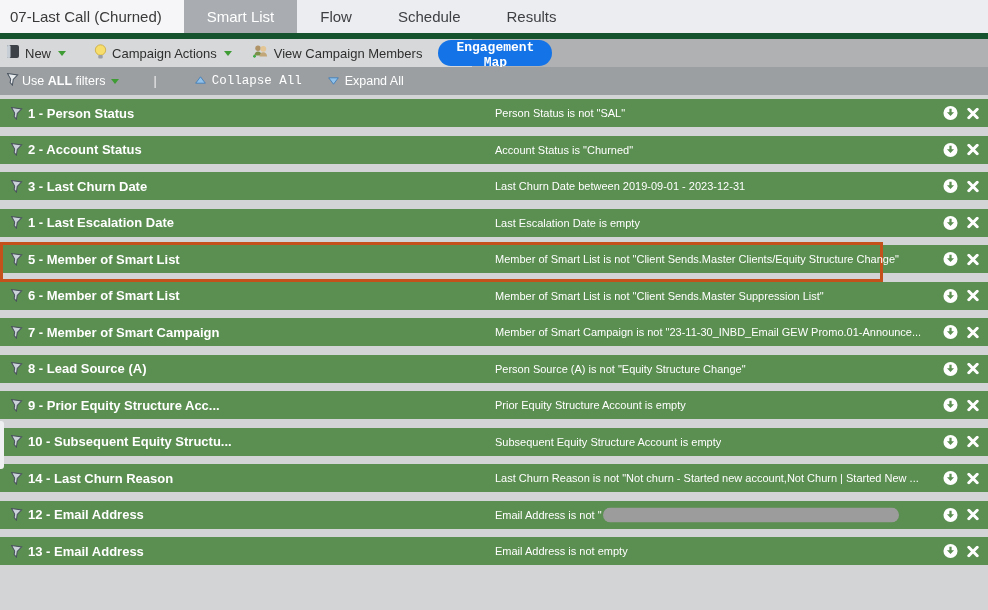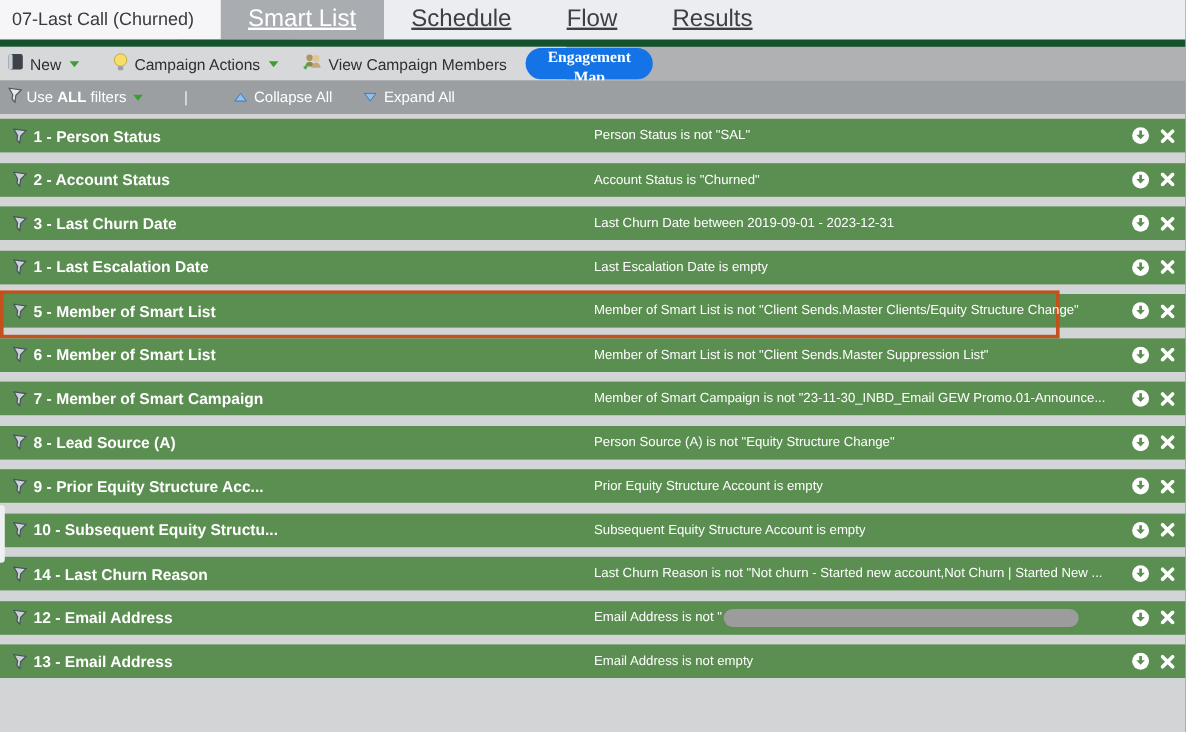--- a/index.html
+++ b/index.html
@@ -13,22 +13,22 @@
   
   .tabstrip {
     position:absolute; top:0; left:0; width:988px; height:33px;
     background:#ecedf0; display:flex; align-items:stretch;
   }
   .campaign-tab {
     background:#f6f6f8; color:#3a3a3a; font-size:15px;
     display:flex; align-items:center; padding:0 22px 0 10px; white-space:nowrap;
   }
   .tab {
-    display:flex; align-items:center; padding:15px 23px; font-size:20px;
-    color:#3d3f42; white-space:nowrap; cursor:default;text-decoration:underline;
+    display:flex; align-items:center; padding:15px 23px; font-size:15px;
+    color:#3d3f42; white-space:nowrap; cursor:default;
   }
   .tab.active {
     background:var(--active-tab-gray,#a9adb2); color:#ffffff;
   }
   .tab-overhang {
     position:absolute; top:33px; left:148px; width:95px; height:5px;
     background:var(--active-tab-gray,#a9adb2);
   }
 
   
@@ -47,34 +47,34 @@
     cursor:pointer; white-space:nowrap;
   }
   .tb-sep { width:1px; height:24px; background:#b3b5b7; margin:0 9px 0 11px; }
   .caret-green {
     width:0; height:0; border-left:4px solid transparent; border-right:4px solid transparent;
     border-top:5px solid #3f9c35; display:inline-block; margin-left:2px;
   }
   .btn-engagement {
     margin-left:16px; height:26px; border-radius:13px; border:none;
     background:var(--engagement-blue,#1473e6); color:#fff; font-weight:700;
-    font-size:13px; padding:0 18px; font-family:Liberation Serif, serif; cursor:pointer;
+    font-size:13px; padding:0 18px; font-family:Liberation Mono, monospace; cursor:pointer;
   }
 
   
   .filterbar {
     position:absolute; top:67px; left:0; width:988px; height:28px;
     background:var(--filter-bar-gray,#9b9fa2);
     display:flex; align-items:center; color:#fff; font-size:12.5px;
   }
   .fb-use { display:flex; align-items:center; gap:4px; margin-left:6px; cursor:pointer; }
   .fb-use b { font-weight:700; }
   .fb-divider { margin:0 0 0 34px; color:#f2f2f2; }
   .fb-ctrl { display:flex; align-items:center; gap:6px; cursor:pointer; }
-  .fb-ctrl.collapse { margin-left:38px; }
+  .fb-ctrl.collapse { margin-left:38px;font-family:Liberation Mono, monospace; }
   .fb-ctrl.expand { margin-left:26px; }
 
   
   .rows {
     position:absolute; top:95px; left:0; width:988px;
     display:flex; flex-direction:column; padding-top:4px;
   }
   .filter-row {
     position:relative; height:28px; margin-bottom:8.5px; width:988px;
     background:var(--row-green,#5b8e51);
@@ -111,24 +111,24 @@
 <div id="app">
 
   <div class="tabstrip">
     <div class="campaign-tab">
       <span>07-Last Call (Churned)</span>
     </div>
     <div class="tab active">
       <span>Smart List</span>
     </div>
     <div class="tab">
+      <span>Flow</span>
+    </div>
+    <div class="tab">
       <span>Schedule</span>
-    </div>
-    <div class="tab">
-      <span>Flow</span>
     </div>
     <div class="tab">
       <span>Results</span>
     </div>
   </div>
   <div class="tab-overhang"></div>
 
   <div class="toolbar">
     <div class="toolbar-panel">
       <div class="tb-item" style="margin-left:6px;">

